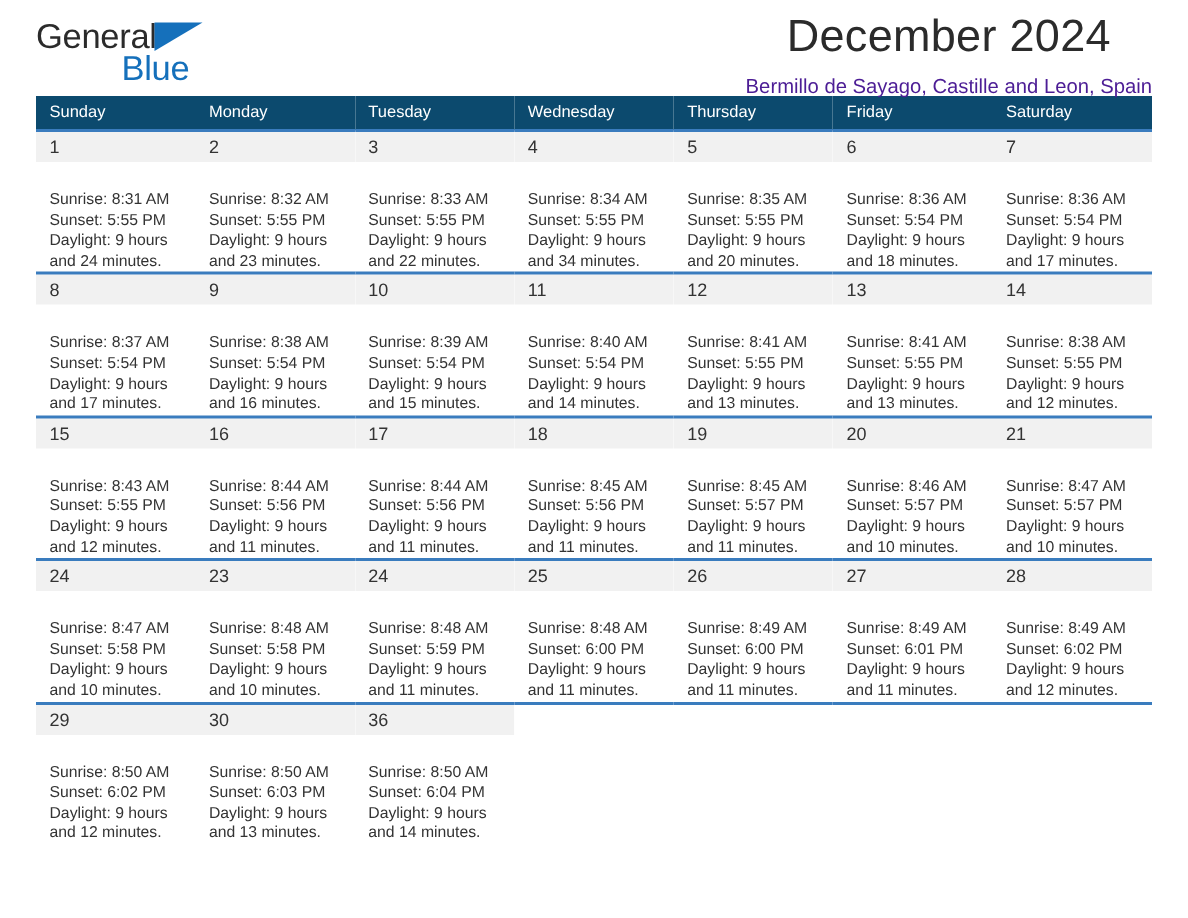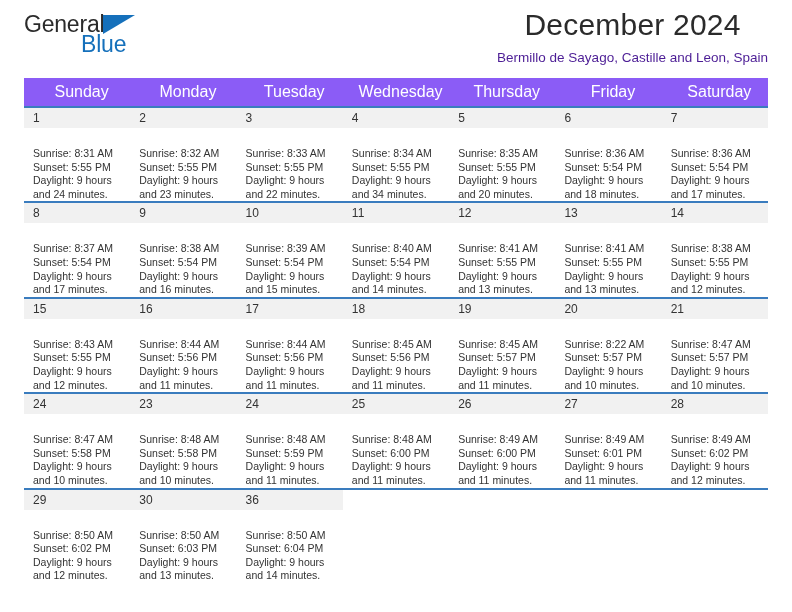--- a/index.html
+++ b/index.html
@@ -18,21 +18,21 @@
     position: relative;
     width: 792px;
     height: 612px;
     box-sizing: border-box;
     padding: 0 24px;
   }
 
   
   .header {
     position: relative;
-    height: 78px;
+    height: 64px;
     display: flex;
     align-items: flex-start;
     justify-content: space-between;
   }
   .brand {
     position: relative;
     margin-top: 12px;
     width: 170px;
     height: 48px;
     user-select: none;
@@ -83,25 +83,25 @@
     font-weight: normal;
   }
 
   
   .calendar {
     width: 744px;
     border-collapse: collapse;
     table-layout: fixed;
   }
   .calendar th {
-    background: #8b5cf6;
+    background: #0c4a6e;
     color: #ffffff;
-    font-size: 16px;
+    font-size: 11px;
     font-weight: normal;
-    text-align: center;
+    text-align: left;
     padding: 5px 0 5px 9px;
     height: 19px;
     box-sizing: border-box;
   }
   .calendar td {
     vertical-align: top;
     width: 106.28px;
     height: 89px;
     padding: 0;
     border-top: 2px solid #3a7cbe;
@@ -333,21 +333,21 @@
             <div class="lines">
               <div>Sunrise: 8:45 AM</div>
               <div>Sunset: 5:57 PM</div>
               <div>Daylight: 9 hours</div>
               <div>and 11 minutes.</div>
             </div>
           </td>
           <td>
             <div class="daynum">20</div>
             <div class="lines">
-              <div>Sunrise: 8:22 AM</div>
+              <div>Sunrise: 8:46 AM</div>
               <div>Sunset: 5:57 PM</div>
               <div>Daylight: 9 hours</div>
               <div>and 10 minutes.</div>
             </div>
           </td>
           <td>
             <div class="daynum">21</div>
             <div class="lines">
               <div>Sunrise: 8:47 AM</div>
               <div>Sunset: 5:57 PM</div>

